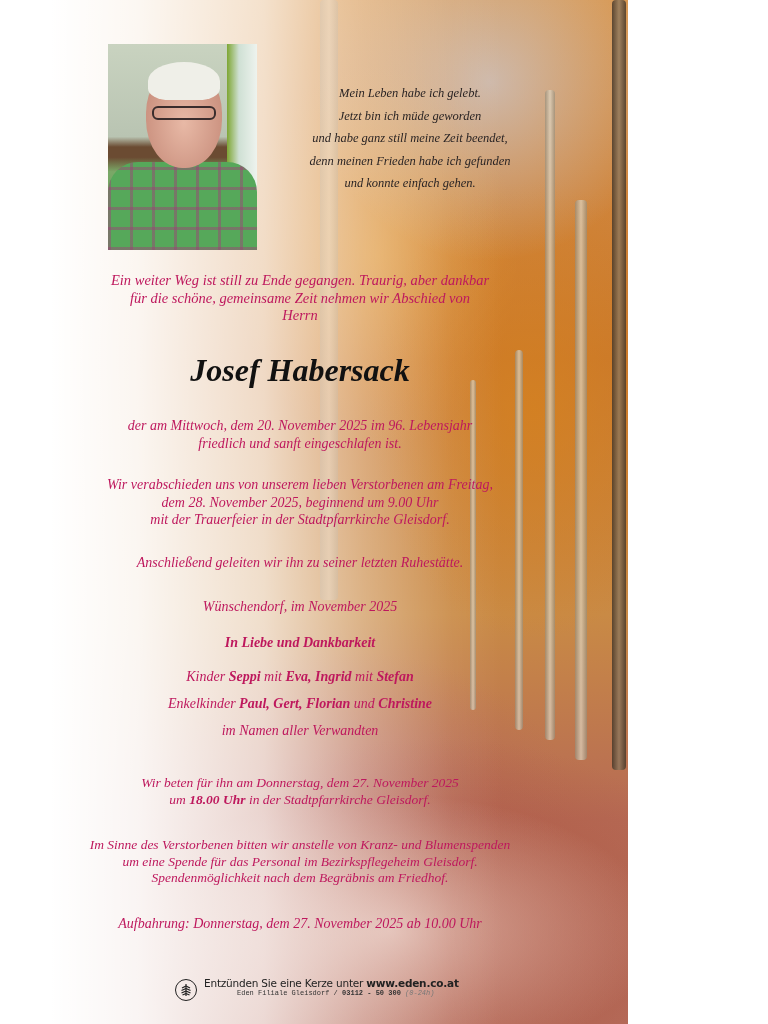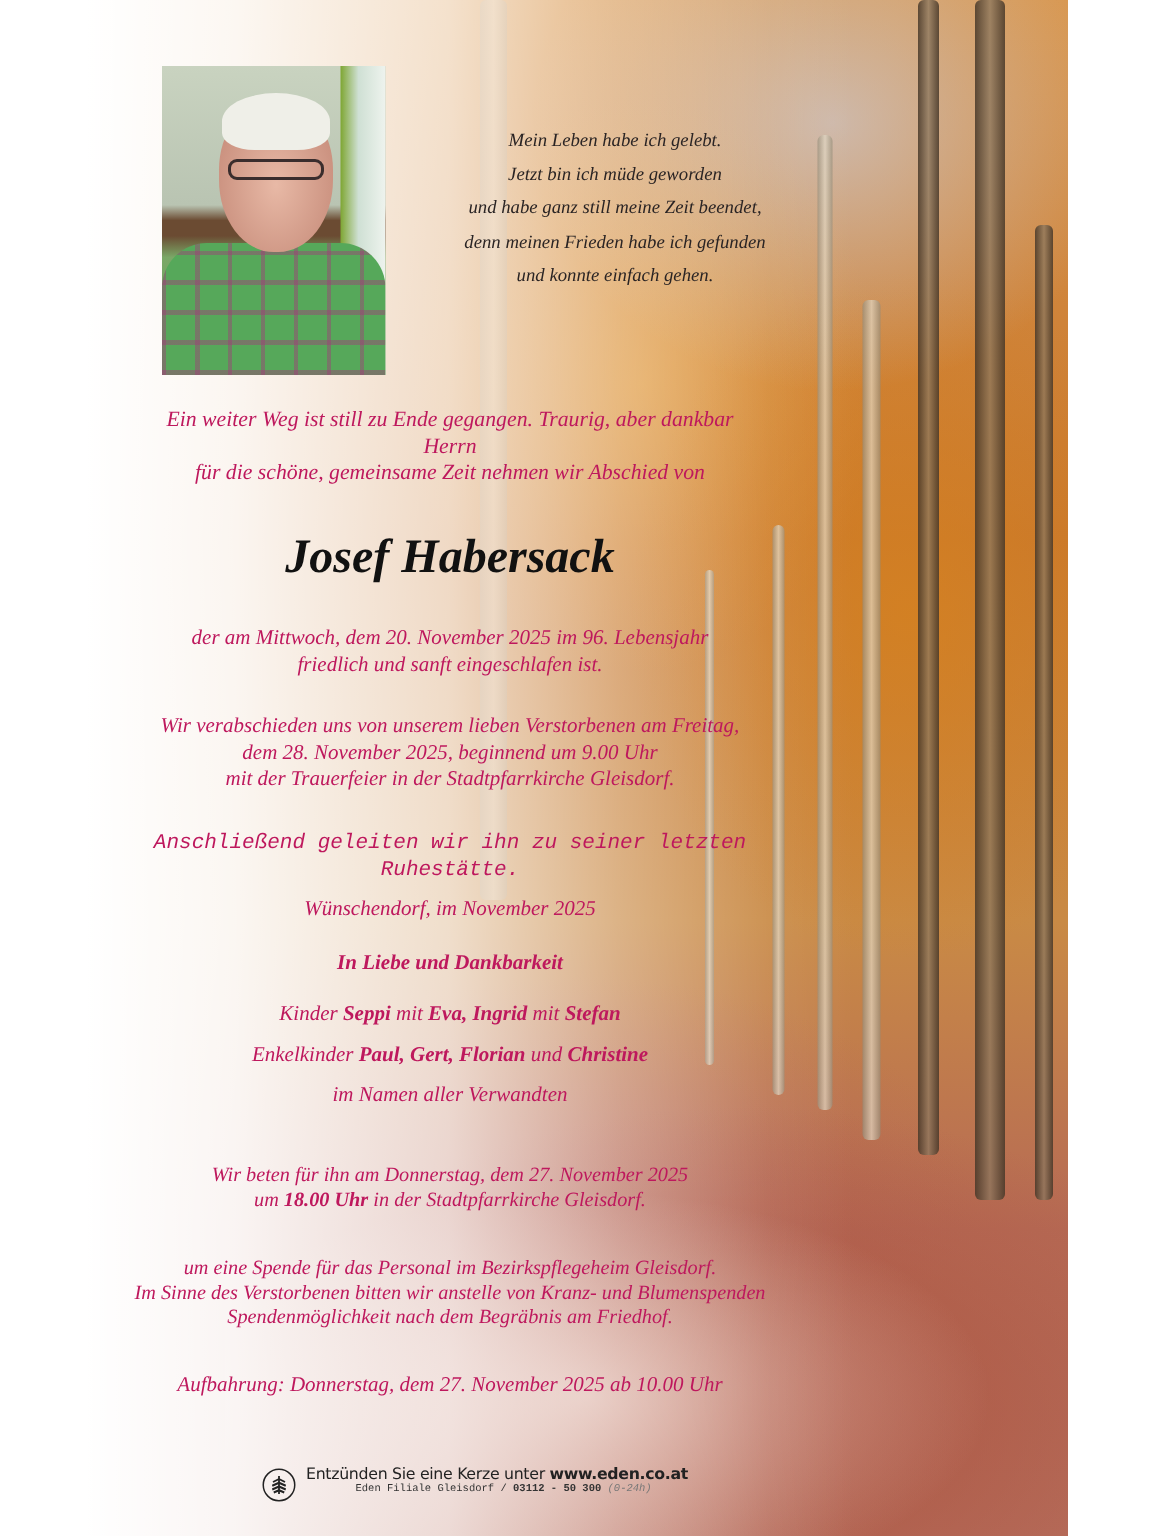--- a/index.html
+++ b/index.html
@@ -1,17 +1,17 @@
 <!DOCTYPE html>
 <html><head>
 <meta charset="utf-8">
 <style>
   html, body { margin:0; padding:0; }
   body { width:768px; height:1024px; overflow:hidden; position:relative; background:#fff; }
-  .page { position:absolute; left:0; top:0; width:712px; height:1024px; overflow:hidden; }
+  .page { position:absolute; left:0; top:0; width:628px; height:1024px; overflow:hidden; }
 
   
   .bg { position:absolute; inset:0;
     background:
       radial-gradient(ellipse 40% 25% at 78% 8%, rgba(200,220,255,0.55), rgba(200,220,255,0) 70%),
       radial-gradient(ellipse 35% 30% at 85% 40%, rgba(214,130,30,0.75), rgba(214,130,30,0) 75%),
       radial-gradient(ellipse 30% 25% at 60% 25%, rgba(230,160,60,0.7), rgba(230,160,60,0) 75%),
       radial-gradient(ellipse 60% 25% at 70% 92%, rgba(170,80,60,0.85), rgba(170,80,60,0) 80%),
       radial-gradient(ellipse 45% 18% at 55% 78%, rgba(180,100,90,0.6), rgba(180,100,90,0) 80%),
       linear-gradient(180deg, #d9954a 0%, #c8772e 35%, #c98a45 60%, #b66a55 80%, #b7705f 100%);
@@ -35,21 +35,21 @@
       repeating-linear-gradient(90deg, rgba(160,60,120,0.45) 0 3px, transparent 3px 22px),
       repeating-linear-gradient(0deg, rgba(160,60,120,0.45) 0 3px, transparent 3px 20px),
       #56a85a; border-radius:30px 30px 0 0; }
 
   .txt { position:absolute; left:0; width:600px; text-align:center; color:#be185d; font-family:"Liberation Serif", serif; font-style:italic; }
   .poem { left:290px; width:240px; top:82px; font-size:12.5px; line-height:22.5px; color:#2a2424; }
   .intro { left:60px; width:480px; top:272px; font-size:14.5px; line-height:17.5px; }
   .name { left:60px; width:480px; top:344px; font-size:32px; font-weight:bold; line-height:52px; color:#111; }
   .died { left:60px; width:480px; top:417px; font-size:14px; line-height:17.5px; }
   .farewell { left:60px; width:480px; top:476px; font-size:14px; line-height:17.5px; }
-  .grave { left:60px; width:480px; top:554px; font-size:14px; line-height:17.5px;font-family:Liberation Mono, monospace; }
+  .grave { left:60px; width:480px; top:554px; font-size:14px; line-height:17.5px; }
   .place { left:60px; width:480px; top:598px; font-size:14px; line-height:17.5px; }
   .love { left:60px; width:480px; top:634px; font-size:14px; line-height:17.5px; font-weight:bold; }
   .kids { left:60px; width:480px; top:668px; font-size:14px; line-height:17.5px; }
   .grandkids { left:60px; width:480px; top:695px; font-size:14px; line-height:17.5px; }
   .relatives { left:60px; width:480px; top:722px; font-size:14px; line-height:17.5px; }
   .prayer { left:60px; width:480px; top:775px; font-size:13.5px; line-height:16.5px; }
   .donation { left:40px; width:520px; top:837px; font-size:13.5px; line-height:16.5px; }
   .viewing { left:60px; width:480px; top:915px; font-size:14px; line-height:17px; }
   b { font-weight:bold; }
 
@@ -90,22 +90,22 @@
   <div class="txt poem">
     <div>Mein Leben habe ich gelebt.</div>
     <div>Jetzt bin ich müde geworden</div>
     <div>und habe ganz still meine Zeit beendet,</div>
     <div>denn meinen Frieden habe ich gefunden</div>
     <div>und konnte einfach gehen.</div>
   </div>
 
   <div class="txt intro">
     <div>Ein weiter Weg ist still zu Ende gegangen. Traurig, aber dankbar</div>
+    <div>für die schöne, gemeinsame Zeit nehmen wir Abschied von</div>
     <div>Herrn</div>
-    <div>für die schöne, gemeinsame Zeit nehmen wir Abschied von</div>
   </div>
 
   <div class="txt name">Josef Habersack</div>
 
   <div class="txt died">
     <div>der am Mittwoch, dem 20. November 2025 im 96. Lebensjahr</div>
     <div>friedlich und sanft eingeschlafen ist.</div>
   </div>
 
   <div class="txt farewell">
@@ -125,22 +125,22 @@
   <div class="txt grandkids"><span>Enkelkinder </span><b>Paul, Gert, Florian</b><span> und </span><b>Christine</b></div>
 
   <div class="txt relatives">im Namen aller Verwandten</div>
 
   <div class="txt prayer">
     <div>Wir beten für ihn am Donnerstag, dem 27. November 2025</div>
     <div><span>um </span><b>18.00 Uhr</b><span> in der Stadtpfarrkirche Gleisdorf.</span></div>
   </div>
 
   <div class="txt donation">
+    <div>Im Sinne des Verstorbenen bitten wir anstelle von Kranz- und Blumenspenden</div>
     <div>um eine Spende für das Personal im Bezirkspflegeheim Gleisdorf.</div>
-    <div>Im Sinne des Verstorbenen bitten wir anstelle von Kranz- und Blumenspenden</div>
     <div>Spendenmöglichkeit nach dem Begräbnis am Friedhof.</div>
   </div>
 
   <div class="txt viewing">Aufbahrung: Donnerstag, dem 27. November 2025 ab 10.00 Uhr</div>
 
   <div class="footer">
     <div class="logo">
       <svg viewBox="0 0 14 14">
         <line x1="7" y1="1" x2="7" y2="13" stroke="#222" stroke-width="1.2"></line>
         <path d="M7 3 L3 5 M7 3 L11 5 M7 5.5 L2.5 7.5 M7 5.5 L11.5 7.5 M7 8 L2.5 10 M7 8 L11.5 10 M7 10.5 L3.5 12 M7 10.5 L10.5 12" stroke="#222" stroke-width="1.3" fill="none"></path>

